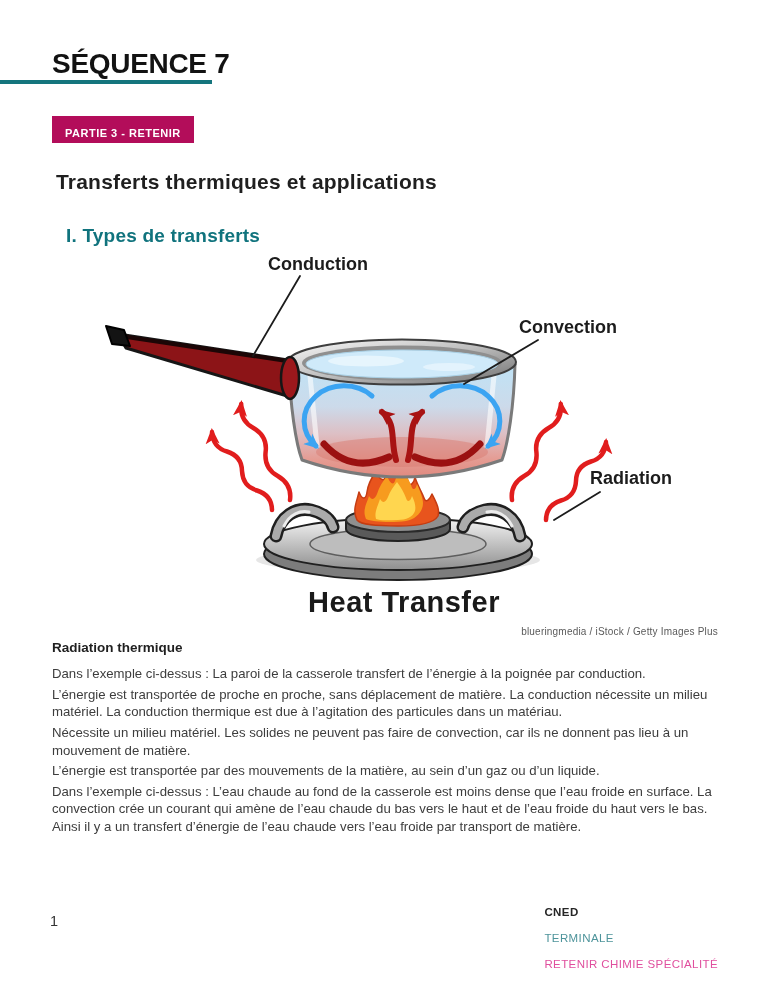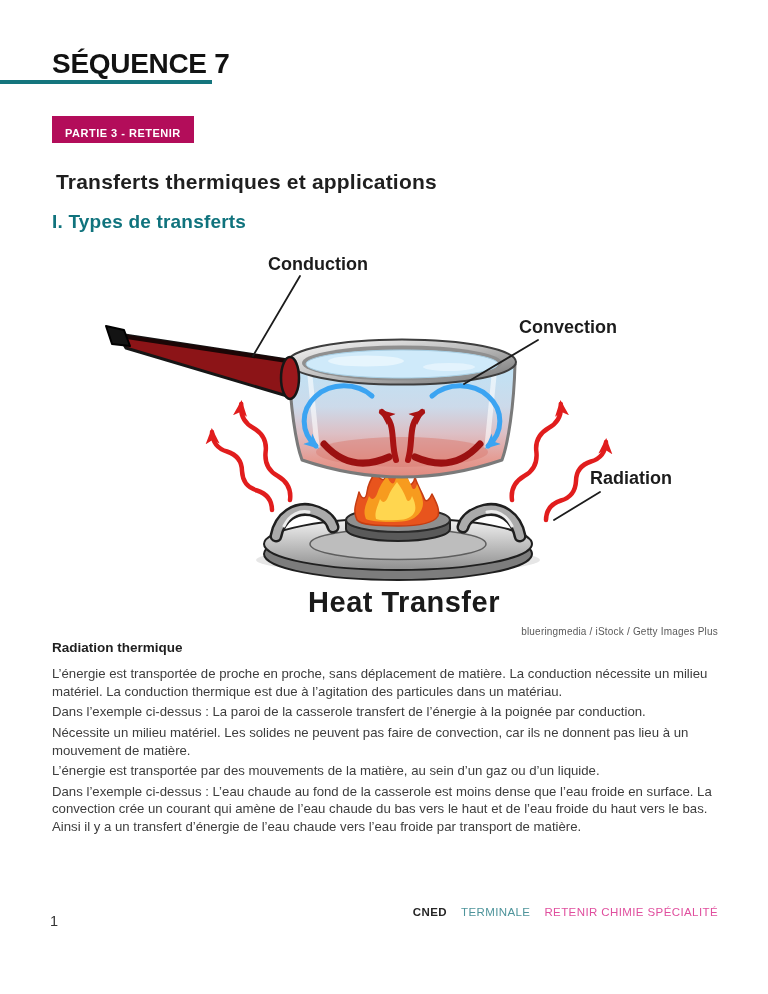--- a/index.html
+++ b/index.html
@@ -14,36 +14,36 @@
   .seq-rule{position:absolute;left:0;top:80px;width:212px;height:4px;background:#15757d;}
   .part-badge{
     position:absolute;left:52px;top:116px;background:#b30d5a;color:#ffffff;
     font-size:11px;font-weight:700;letter-spacing:.5px;padding:11px 13px 4px;line-height:1.1;
   }
   .doc-title{
     position:absolute;left:52px;top:165px;margin:4px;
     font-size:21px;font-weight:600;color:#1f1f1f;letter-spacing:.2px;line-height:1.2;
   }
   .section-heading{
-    position:absolute;left:52px;top:211px;margin:0;
+    position:absolute;left:52px;top:211px;margin:14px;
     font-size:19px;font-weight:700;color:#10737d;letter-spacing:.2px;line-height:1.2;
   }
   .illustration{position:absolute;left:104px;top:248px;width:620px;height:378px;}
   .credit{
     position:absolute;right:50px;top:626px;font-size:10px;color:#5a5a5a;letter-spacing:.2px;
   }
   .content{position:absolute;left:52px;top:640px;width:667px;}
   .content h3{
     margin:0 0 9px 0;font-size:13.5px;font-weight:700;color:#1f1f1f;line-height:1.2;
   }
   .content h3.spaced{margin-top:21px;}
   .content p{margin:0 0 3px 0;font-size:13.2px;line-height:17.6px;color:#3d3d3d;}
   .footer{
     position:absolute;right:50px;top:906px;font-size:11.5px;letter-spacing:.4px;
-    display:flex;gap:14px;align-items:baseline;
+    display:flex;gap:14px;align-items:baseline;flex-direction:column;
   }
   .footer .brand{font-weight:700;color:#262626;}
   .footer .level{color:#4e949b;}
   .footer .subject{color:#e04f9e;}
   .page-num{position:absolute;left:50px;top:913px;font-size:14.5px;color:#333;}
   svg text{font-family:"Liberation Sans",sans-serif;}
   .ill-label{font-size:18px;font-weight:700;fill:#1c1c1c;}
   .ill-caption{font-size:29px;font-weight:700;fill:#1a1a1a;letter-spacing:.5px;}
 </style>
 </head>
@@ -173,22 +173,22 @@
     <text class="ill-label" x="214" y="22" text-anchor="middle">Conduction</text>
     <text class="ill-label" x="464" y="85" text-anchor="middle">Convection</text>
     <text class="ill-label" x="527" y="236" text-anchor="middle">Radiation</text>
     <text class="ill-caption" x="300" y="364" text-anchor="middle">Heat Transfer</text>
   </svg>
 
   <div class="credit">blueringmedia / iStock / Getty Images Plus</div>
 
   <div class="content">
     <h3>Radiation thermique</h3>
+    <p>Dans l’exemple ci-dessus : La paroi de la casserole transfert de l’énergie à la poignée par conduction.</p>
     <p>L’énergie est transportée de proche en proche, sans déplacement de matière. La conduction nécessite un milieu matériel. La conduction thermique est due à l’agitation des particules dans un matériau.</p>
-    <p>Dans l’exemple ci-dessus : La paroi de la casserole transfert de l’énergie à la poignée par conduction.</p>
 
     <p>Nécessite un milieu matériel. Les solides ne peuvent pas faire de convection, car ils ne donnent pas lieu à un mouvement de matière.</p>
     <p>L’énergie est transportée par des mouvements de la matière, au sein d’un gaz ou d’un liquide.</p>
     <p>Dans l’exemple ci-dessus : L’eau chaude au fond de la casserole est moins dense que l’eau froide en surface. La convection crée un courant qui amène de l’eau chaude du bas vers le haut et de l’eau froide du haut vers le bas. Ainsi il y a un transfert d’énergie de l’eau chaude vers l’eau froide par transport de matière.</p>
   </div>
 
   <div class="footer">
     <span class="brand">CNED</span>
     <span class="level">TERMINALE</span>
     <span class="subject">RETENIR CHIMIE SPÉCIALITÉ</span>

